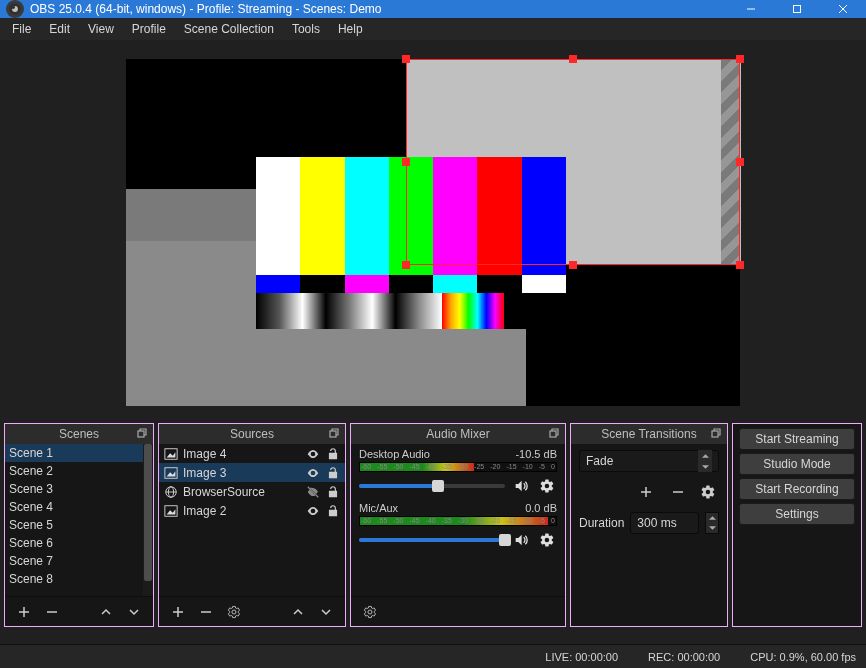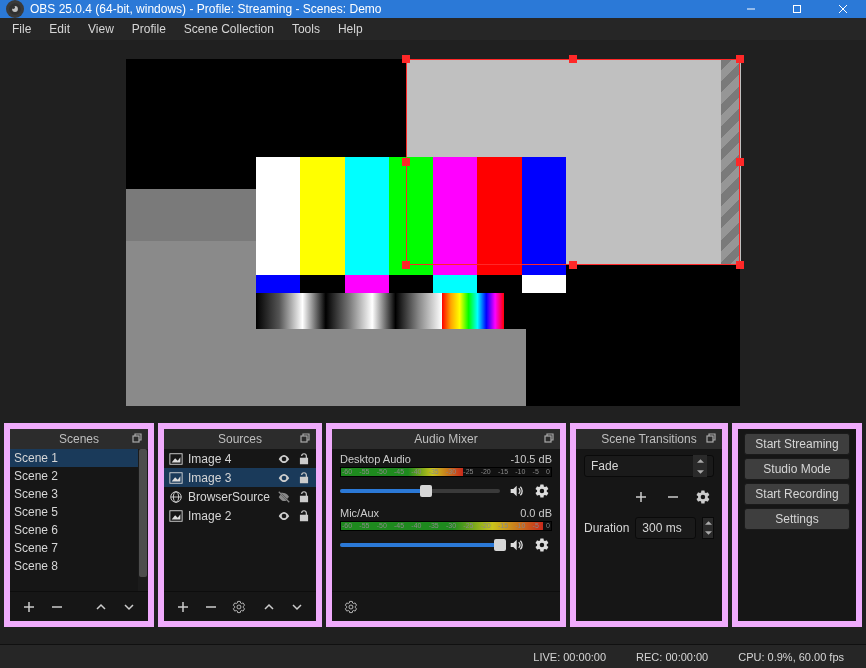--- a/index.html
+++ b/index.html
@@ -112,21 +112,21 @@
     height: 204px;
     display:flex;
     gap:4px;
     padding: 0 4px;
     background: var(--bg-dark);
   }
   .panel {
     background: var(--bg-darker);
     display:flex; flex-direction:column;
     position:relative;
-    border:6px solid #f0abfc;
+    border:1px solid #f0abfc;
   }
   .panel-header {
     height:20px;
     background: #2c2c2c;
     display:flex; align-items:center; justify-content:center;
     font-size:12px;
     color: var(--text-dim);
     position:relative;
   }
   .panel-header .detach {
@@ -225,21 +225,21 @@
     border:1px solid #1a1a1a;border-radius:3px;
     display:flex;align-items:center;justify-content:center;
     font-size:12px;color:var(--text);
   }
   
   .statusbar{
     position:absolute;left:0;right:0;bottom:0;height:24px;
     background:var(--bg-panel);
     display:flex;align-items:center;
     font-size:11px;color:var(--text);
-    padding:0 22px;
+    padding:0 10px;
     gap:30px;
     justify-content:flex-end;
     border-top:1px solid #101010;
   }
 </style>
 </head>
 <body>
 
 <div class="titlebar">
   <div class="app-icon">
@@ -334,20 +334,21 @@
             <rect x="1" y="3" width="6" height="6"></rect>
             <polyline points="3,3 3,1 9,1 9,7 7,7"></polyline>
           </svg>
         </span>
     </div>
     <div class="panel-body">
       <div class="list" id="scenes-list">
           <div class="list-row selected">Scene 1</div>
           <div class="list-row">Scene 2</div>
           <div class="list-row">Scene 3</div>
+          <div class="list-row">Scene 4</div>
           <div class="list-row">Scene 5</div>
           <div class="list-row">Scene 6</div>
           <div class="list-row">Scene 7</div>
           <div class="list-row">Scene 8</div>
         </div>
       <div class="panel-scrollbar">
           <div class="thumb" style="top:0;height:90%"></div>
         </div>
     </div>
     <div class="panel-toolbar">
@@ -369,21 +370,21 @@
           </svg>
         </div>
       <div class="tool-btn">
           <svg viewBox="0 0 14 14">
             <polyline points="3,5 7,9 11,5"></polyline>
           </svg>
         </div>
     </div>
   </div>
 
-  <div class="panel" style="width:164px">
+  <div class="panel" style="width:188px">
     <div class="panel-header">
       <span>Sources</span>
       <span class="detach">
           <svg viewBox="0 0 10 10">
             <rect x="1" y="3" width="6" height="6"></rect>
             <polyline points="3,3 3,1 9,1 9,7 7,7"></polyline>
           </svg>
         </span>
     </div>
     <div class="panel-body">

